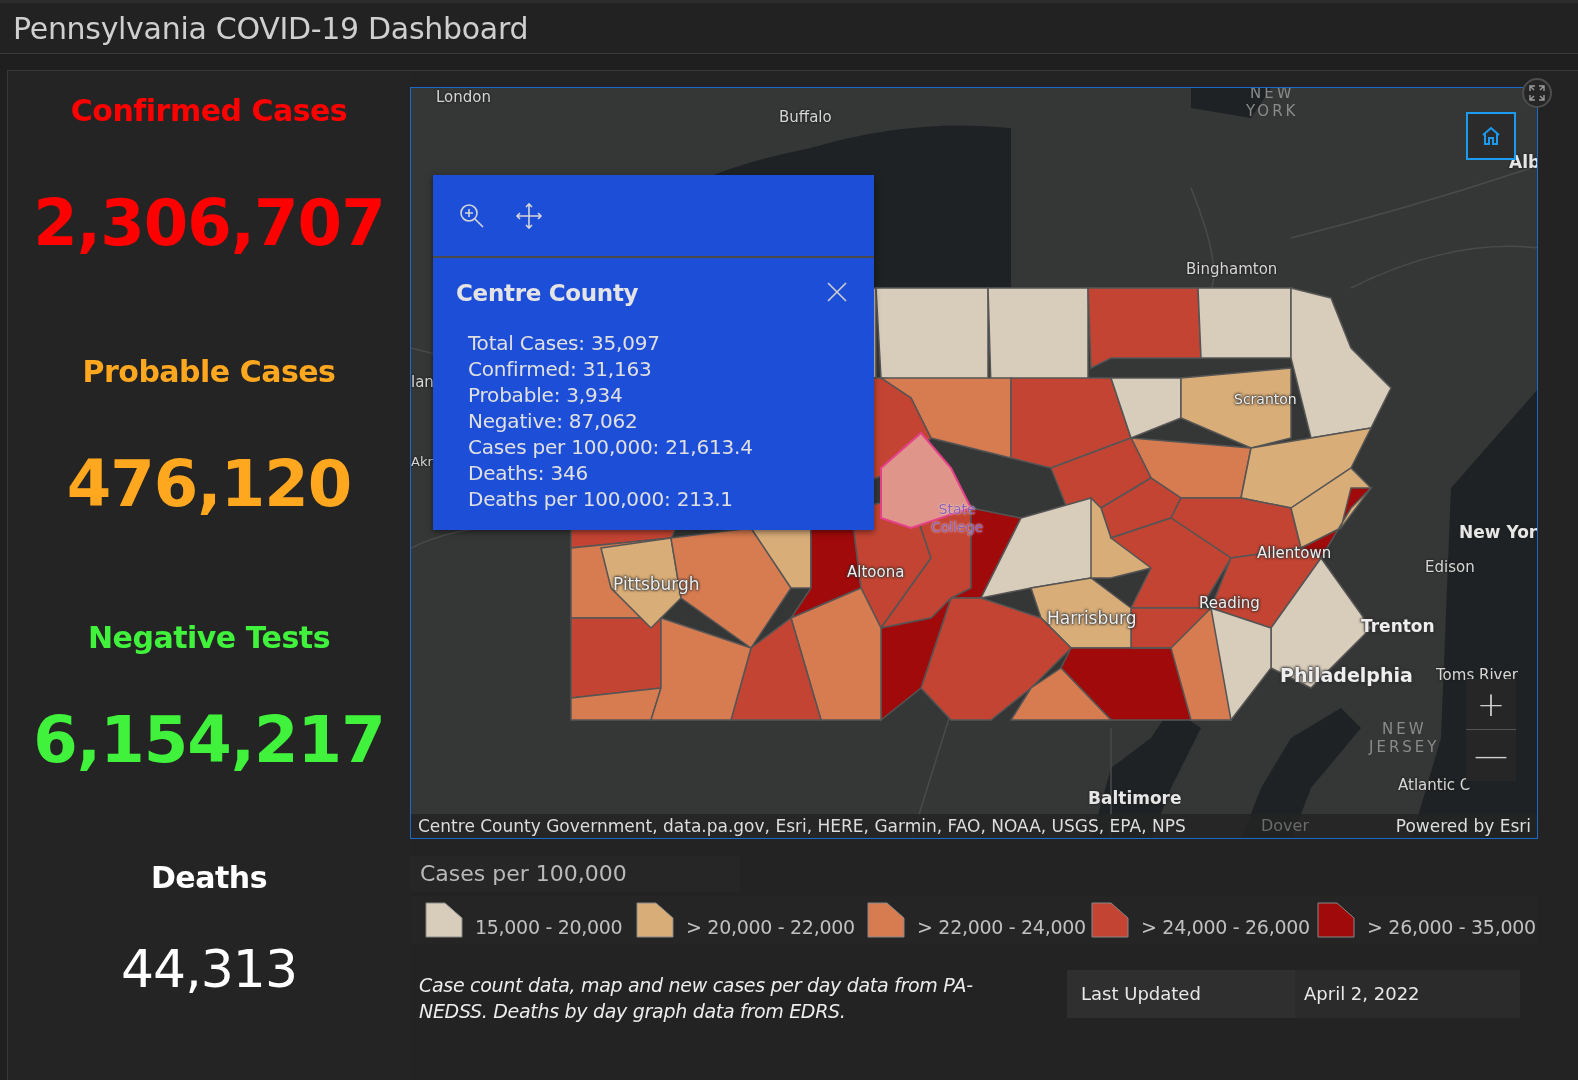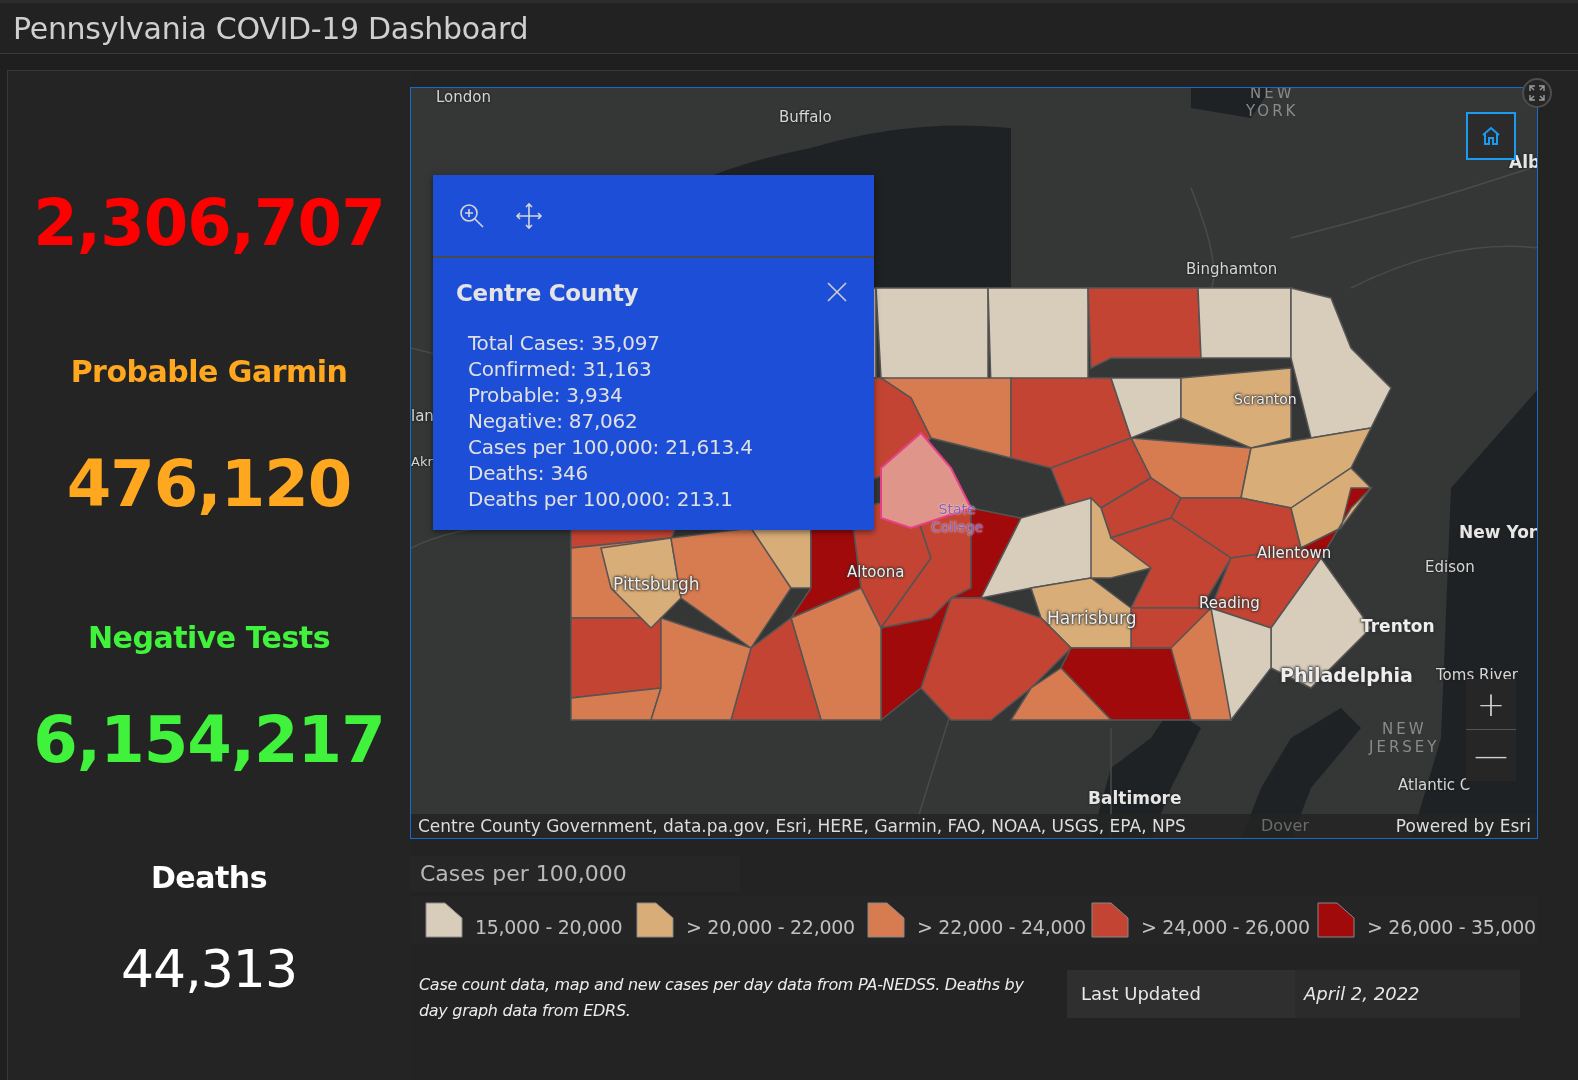--- a/index.html
+++ b/index.html
@@ -30,39 +30,42 @@
   .popup .tool { position: absolute; top: 26px; width: 30px; height: 30px; cursor: pointer; }
   .popup .ptitle { position: absolute; left: 23px; top: 105px; font-family: "DejaVu Sans", sans-serif; font-weight: bold; font-size: 23px; color: #e4e4e4; letter-spacing: -0.3px; }
   .popup .close { position: absolute; left: 392px; top: 105px; width: 26px; height: 26px; cursor: pointer; }
   .popup .rows { position: absolute; left: 35px; top: 155px; font-family: "DejaVu Sans", sans-serif; font-size: 20px; color: #e0e0e0; line-height: 26px; letter-spacing: -0.2px; }
   .legend { position: absolute; left: 410px; top: 852px; width: 1128px; height: 90px; }
   .legend-title { position: absolute; left: 0; top: 4px; width: 330px; height: 36px; background: #262626; color: #b9b9b9; font-family: "DejaVu Sans", sans-serif; font-size: 22px; padding-left: 10px; line-height: 36px; }
   .legend-row { position: absolute; left: 0; top: 44px; width: 1128px; height: 48px; background: #252525; }
   .legend-item { position: absolute; top: 6px; height: 36px; display: flex; align-items: flex-end; }
   .legend-item .sw { width: 38px; height: 36px; margin-right: 12px; }
   .legend-item .lt { color: #c0c0c0; font-family: "DejaVu Sans", sans-serif; font-size: 19px; white-space: nowrap; letter-spacing: -0.3px; }
-  .note { position: absolute; left: 419px; top: 972px; width: 620px; color: #ececec; font-family: "DejaVu Sans", sans-serif; font-style: italic; font-size: 16px; line-height: 26px; letter-spacing: -0.3px; }
+  .note { position: absolute; left: 419px; top: 972px; width: 620px; color: #ececec; font-family: "DejaVu Sans", sans-serif; font-style: italic; font-size: 19px; line-height: 26px; letter-spacing: -0.3px; }
   .updated { position: absolute; left: 1067px; top: 970px; width: 453px; height: 48px; background: #2e2e2e; }
   .updated .k { position: absolute; left: 0; top: 0; width: 228px; height: 48px; background: #2f2f2f; color: #e8e8e8; font-family: "DejaVu Sans", sans-serif; font-size: 18px; line-height: 48px; padding-left: 14px; }
-  .updated .v { position: absolute; left: 228px; top: 0; width: 225px; height: 48px; background: #2b2b2b; color: #e8e8e8; font-family: "DejaVu Sans", sans-serif; font-size: 18px; line-height: 48px; padding-left: 9px; font-style: italic; }
+  .updated .v { position: absolute; left: 228px; top: 0; width: 225px; height: 48px; background: #2b2b2b; color: #e8e8e8; font-family: "DejaVu Sans", sans-serif; font-size: 18px; line-height: 48px; padding-left: 9px; }
 </style>
 </head>
 <body>
 
 <div class="header">
   <div class="title">Pennsylvania COVID-19 Dashboard</div>
 </div>
 
 <div class="body-area"></div>
 
 <div class="stats">
+  <div class="stat" style="top:22px;">
+    <div class="stat-label" style="color:#ff0000">Confirmed Cases</div>
+  </div>
   <div class="stat-value" style="top:115px;color:#ff0000">2,306,707</div>
 
   <div class="stat" style="top:283px;">
-    <div class="stat-label" style="color:#ffa81f">Probable Garmin</div>
+    <div class="stat-label" style="color:#ffa81f">Probable Cases</div>
   </div>
   <div class="stat-value" style="top:376px;color:#ffa81f">476,120</div>
 
   <div class="stat" style="top:549px;">
     <div class="stat-label" style="color:#40f23c">Negative Tests</div>
   </div>
   <div class="stat-value" style="top:632px;color:#40f23c">6,154,217</div>
 
   <div class="stat" style="top:789px;">
     <div class="stat-label" style="color:#ffffff">Deaths</div>
@@ -146,21 +149,21 @@
   </svg>
 
   <div class="map-label" style="left:25px;top:0px;">London</div>
   <div class="map-label" style="left:368px;top:20px;">Buffalo</div>
   <div class="map-label region" style="left:835px;top:-4px;">
     <div>NEW</div>
     <div>YORK</div>
   </div>
   <div class="map-label big" style="left:1098px;top:64px;">Alb</div>
   <div class="map-label" style="left:775px;top:172px;">Binghamton</div>
-  <div class="map-label" style="left:0px;top:285px;margin-top:34px;">lan</div>
+  <div class="map-label" style="left:0px;top:285px;">lan</div>
   <div class="map-label" style="left:0px;top:366px;font-size:13px;">Akr</div>
   <div class="map-label city-on-pa" style="left:823px;top:303px;font-size:14px;">Scranton</div>
   <div class="map-label" style="left:520px;top:412px;font-size:14px;color:#8e5fae;text-align:center;line-height:18px;text-shadow:0 0 2px #eee;">
     <div>State</div>
     <div>College</div>
   </div>
   <div class="map-label city-on-pa" style="left:436px;top:475px;">Altoona</div>
   <div class="map-label city-on-pa" style="left:190px;top:486px;font-size:17px;padding-left:12px;">Pittsburgh</div>
   <div class="map-label city-on-pa" style="left:636px;top:520px;font-size:17px;">Harrisburg</div>
   <div class="map-label city-on-pa" style="left:788px;top:506px;">Reading</div>

